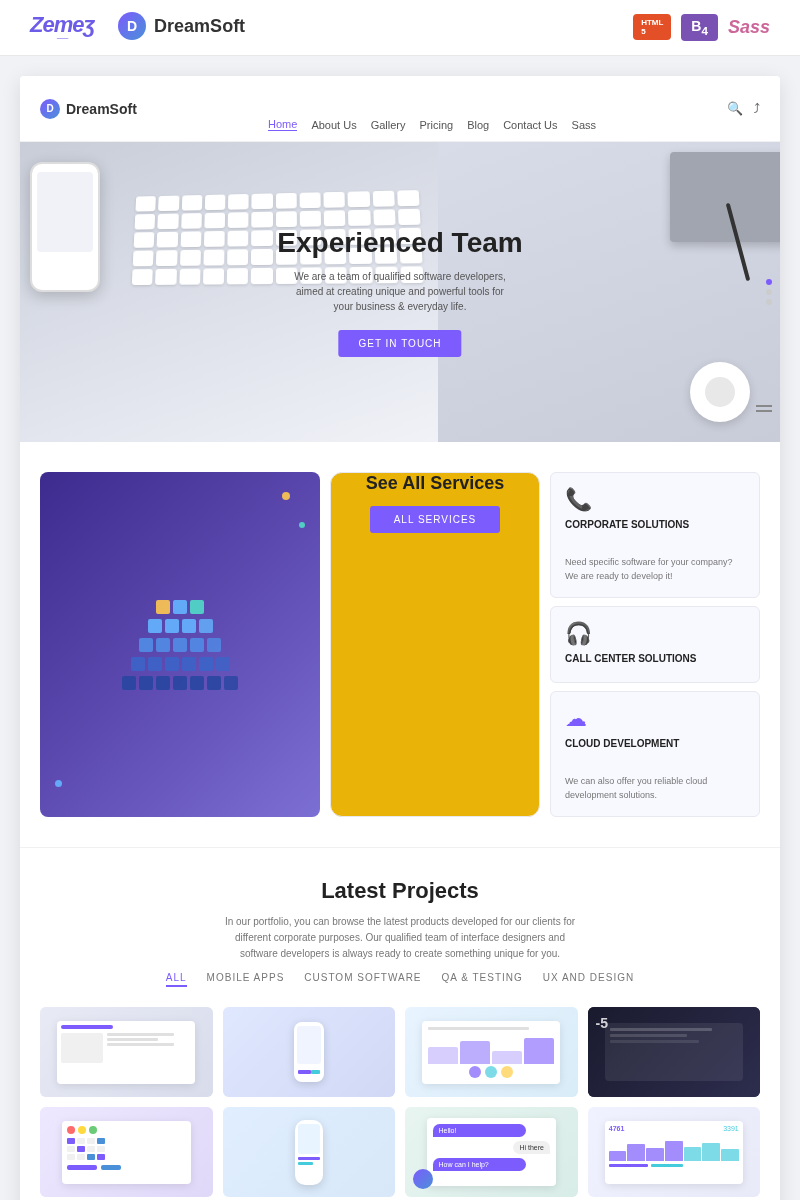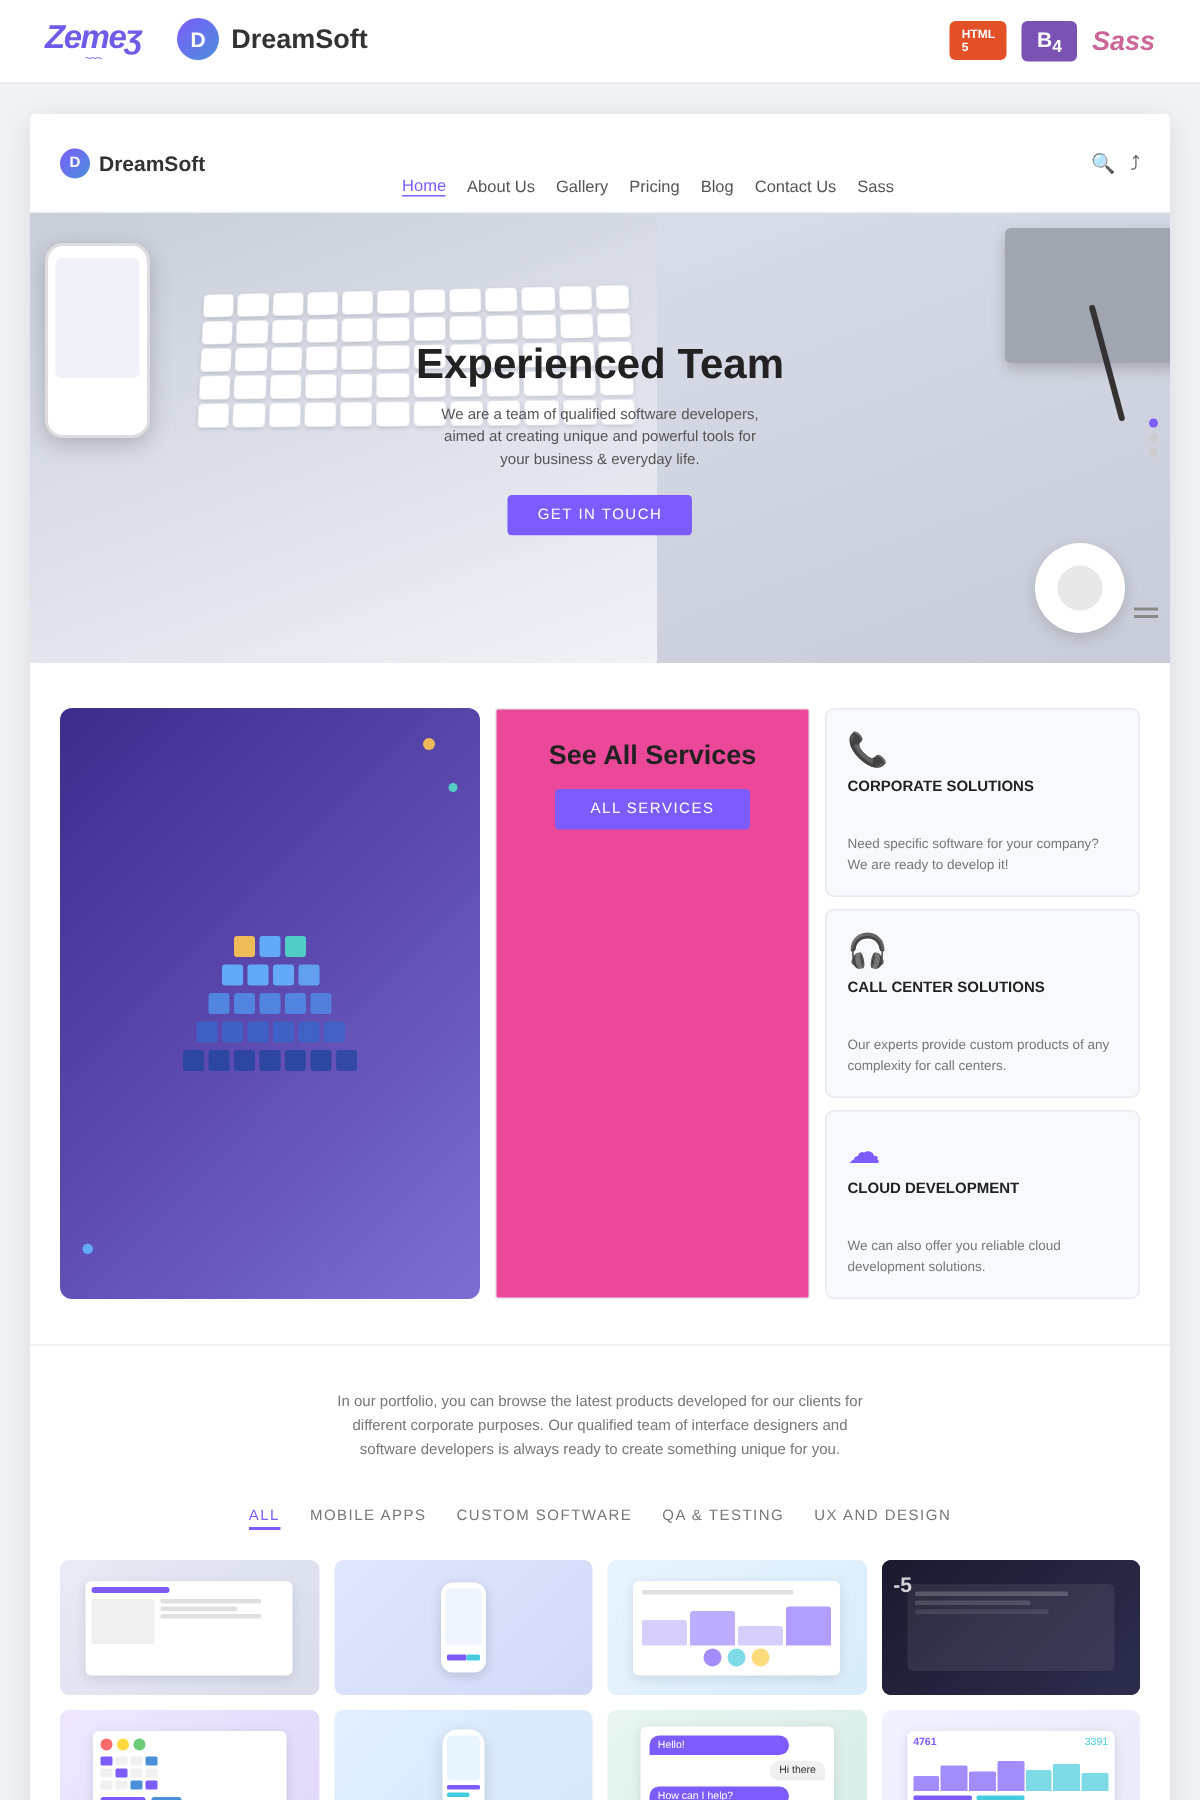--- a/index.html
+++ b/index.html
@@ -186,24 +186,23 @@
       border-radius: 8px;
       padding: 20px;
       display: flex;
       align-items: center;
       justify-content: center;
       min-height: 180px;
       position: relative;
       overflow: hidden;
     }
     .see-all-box {
-      background: #ec4899;
+      background: #eab308;
       border: 1px solid #e8e8f0;
-      border-radius: 2px;
-      padding: 20px;
+      border-radius: 12px;
       text-align: center;
     }
     .see-all-title { font-size: 18px; font-weight: 700; color: #222; margin-bottom: 12px; }
     .see-all-btn {
       background: #7c5cfc; color: #fff; border: none;
       padding: 8px 24px; border-radius: 3px; font-size: 10px;
       cursor: pointer; text-transform: uppercase; letter-spacing: 1px;
     }
 
     .services-cards { display: grid; grid-template-columns: 1fr; gap: 8px; }
@@ -217,21 +216,21 @@
     .service-title { font-size: 10px; font-weight: 700; color: #222; text-transform: uppercase; margin-bottom: 4px; }
     .service-desc { font-size: 9px; color: #777; line-height: 1.5; margin-top: 26px; }
 
     
     .projects-section {
       background: #fff;
       padding: 30px 20px;
       border-top: 1px solid #f0f0f0;
     }
     .section-title { text-align: center; font-size: 22px; font-weight: 700; color: #222; margin-bottom: 10px; }
-    .section-desc { text-align: center; font-size: 10px; color: #777; max-width: 360px; margin: 0 auto 28px; line-height: 1.6; }
+    .section-desc { text-align: center; font-size: 10px; color: #777; max-width: 360px; margin: 0 auto 8px; line-height: 1.6; }
     .projects-filter {
       display: flex; gap: 20px; justify-content: center; margin-bottom: 20px;
     }
     .filter-btn {
       font-size: 10px; color: #777; cursor: pointer; text-transform: uppercase;
       letter-spacing: 1px; padding: 2px 0;
     }
     .filter-btn.active { color: #7c5cfc; border-bottom: 2px solid #7c5cfc; }
     .projects-grid {
       display: grid;
@@ -512,32 +511,32 @@
 
       <div class="services-cards">
         <div class="service-card">
           <div class="service-icon">📞</div>
           <div class="service-title">CORPORATE SOLUTIONS</div>
           <div class="service-desc">Need specific software for your company? We are ready to develop it!</div>
         </div>
         <div class="service-card">
           <div class="service-icon">🎧</div>
           <div class="service-title">CALL CENTER SOLUTIONS</div>
-          <div class="service-desc">Our experts provide custom products of any complexity for call centers.</div>
         </div>
         <div class="service-card">
           <div class="service-icon">☁</div>
           <div class="service-title">CLOUD DEVELOPMENT</div>
           <div class="service-desc">We can also offer you reliable cloud development solutions.</div>
         </div>
       </div>
     </div>
   </div>
 
   <div class="projects-section">
+    <h2 class="section-title">Latest Projects</h2>
     <p class="section-desc">In our portfolio, you can browse the latest products developed for our clients for different corporate purposes. Our qualified team of interface designers and software developers is always ready to create something unique for you.</p>
     <div class="projects-filter">
       <span class="filter-btn active">ALL</span>
       <span class="filter-btn">MOBILE APPS</span>
       <span class="filter-btn">CUSTOM SOFTWARE</span>
       <span class="filter-btn">QA &amp; TESTING</span>
       <span class="filter-btn">UX AND DESIGN</span>
     </div>
 
     <div class="projects-grid">

